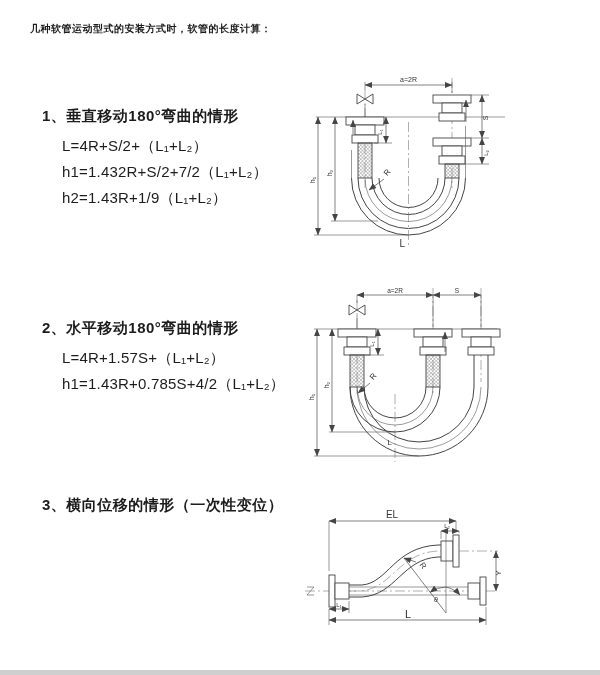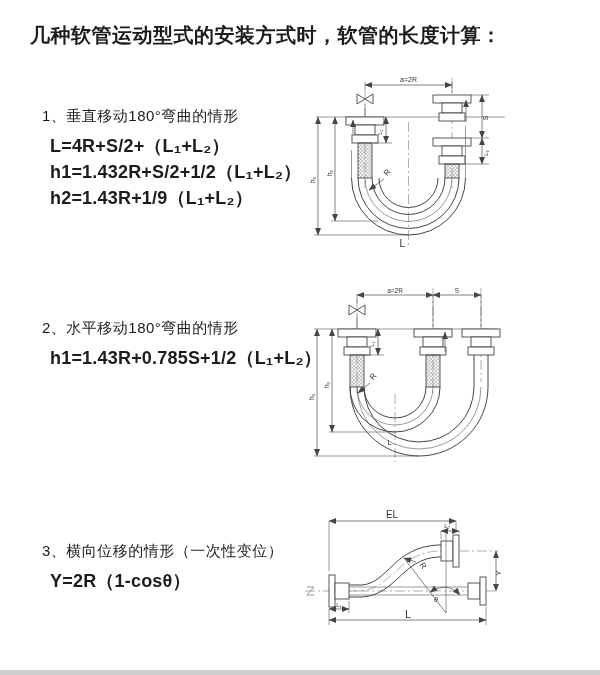--- a/index.html
+++ b/index.html
@@ -2,61 +2,61 @@
 <html><head>
 <meta charset="utf-8">
 <style>
   html,body{margin:0;padding:0;}
   body{
     width:600px;height:675px;position:relative;background:#ffffff;
     font-family:"Liberation Sans","DejaVu Sans",sans-serif;color:#1c1c1c;
     overflow:hidden;
   }
   .title{
-    position:absolute;left:30px;top:22px;font-size:20px;font-weight:700;
+    position:absolute;left:30px;top:22px;font-size:10px;font-weight:700;
     letter-spacing:.5px;white-space:nowrap;
   }
   .section{position:absolute;}
   #sec1{left:42px;top:107px}
   #sec2{left:42px;top:319px}
-  #sec3{left:42px;top:542px}
-  .sec-heading{font-size:15px;font-weight:400;letter-spacing:.5px;margin:0 0 7px 0;white-space:nowrap;}
-  .formula{font-size:18px;line-height:26px;margin-left:8px;letter-spacing:.2px;white-space:nowrap;font-weight:bold;}
+  #sec3{left:42px;top:496px}
+  .sec-heading{font-size:15px;font-weight:700;letter-spacing:.5px;margin:0 0 7px 0;white-space:nowrap;}
+  .formula{font-size:15px;line-height:26px;margin-left:20px;letter-spacing:.2px;white-space:nowrap;}
   svg.diagram{position:absolute;overflow:visible;}
   #dia1{left:310px;top:70px;}
   #dia2{left:312px;top:282px;}
   #dia3{left:300px;top:505px;}
   .bottom-strip{position:absolute;left:0;bottom:0;width:600px;height:5px;background:#cfcfcf;}
   svg text{fill:#333;font-family:"Liberation Sans","DejaVu Sans",sans-serif;}
   .ln{stroke:#454545;stroke-width:1;fill:none;}
   .thin{stroke:#555;stroke-width:.6;fill:none;}
   .dim{stroke:#4a4a4a;stroke-width:.7;fill:none;}
   .cl{stroke:#7a7a7a;stroke-width:.6;fill:none;stroke-dasharray:10 3 2 3;}
   .part{fill:#ffffff;stroke:#454545;stroke-width:.9;}
 </style>
 </head>
 <body>
 
 <div class="title">几种软管运动型式的安装方式时，软管的长度计算：</div>
 
 <div class="section" id="sec1">
   <div class="sec-heading">1、垂直移动180°弯曲的情形</div>
   <div class="formula">L=4R+S/2+（L₁+L₂）</div>
-  <div class="formula">h1=1.432R+S/2+1/2（L₁+L₂）</div>
+  <div class="formula">h1=1.432R+S/2+7/2（L₁+L₂）</div>
   <div class="formula">h2=1.43R+1/9（L₁+L₂）</div>
 </div>
 
 <div class="section" id="sec2">
   <div class="sec-heading">2、水平移动180°弯曲的情形</div>
-  <div class="formula">h1=1.43R+0.785S+1/2（L₁+L₂）</div>
+  <div class="formula">L=4R+1.57S+（L₁+L₂）</div>
+  <div class="formula">h1=1.43R+0.785S+4/2（L₁+L₂）</div>
 </div>
 
 <div class="section" id="sec3">
   <div class="sec-heading">3、横向位移的情形（一次性变位）</div>
-  <div class="formula">Y=2R（1-cosθ）</div>
 </div>
 
 <svg id="dia1" class="diagram" width="280" height="195" viewBox="0 0 280 195">
   <defs>
     <marker id="ar1" viewBox="0 0 10 8" refX="9.5" refY="4" markerWidth="8" markerHeight="6" markerUnits="userSpaceOnUse" orient="auto-start-reverse">
       <path d="M0,0 L10,4 L0,8 z" fill="#454545"></path>
     </marker>
     <pattern id="braid1" width="3.5" height="3.5" patternUnits="userSpaceOnUse">
       <path d="M0,0 L3.5,3.5 M3.5,0 L0,3.5" stroke="#8a8a8a" stroke-width=".5"></path>
     </pattern>

